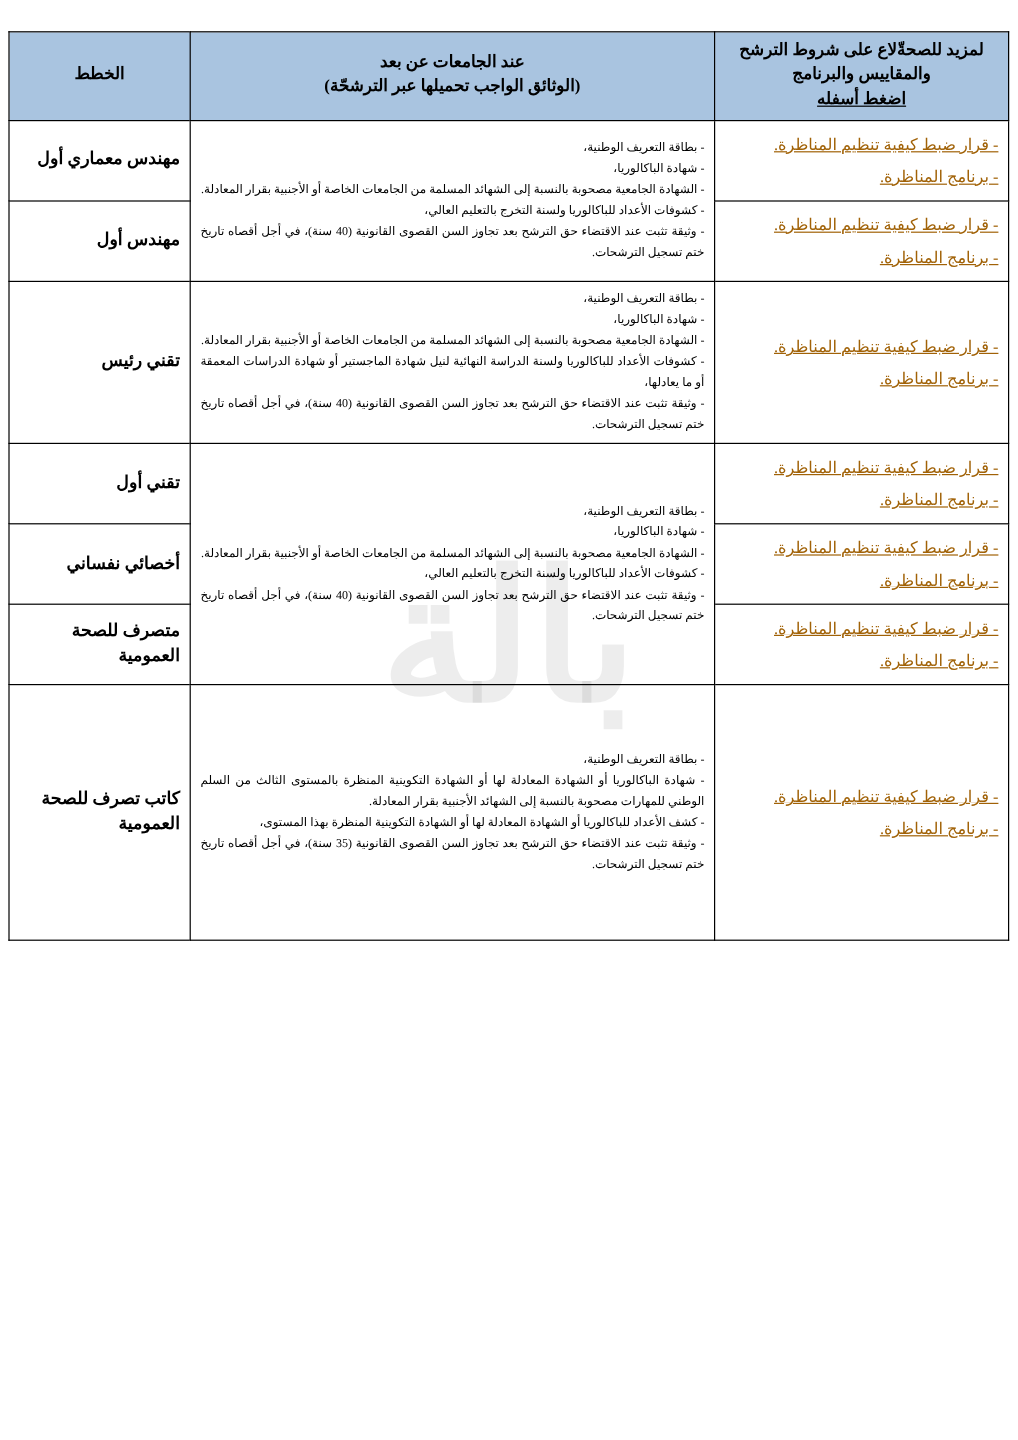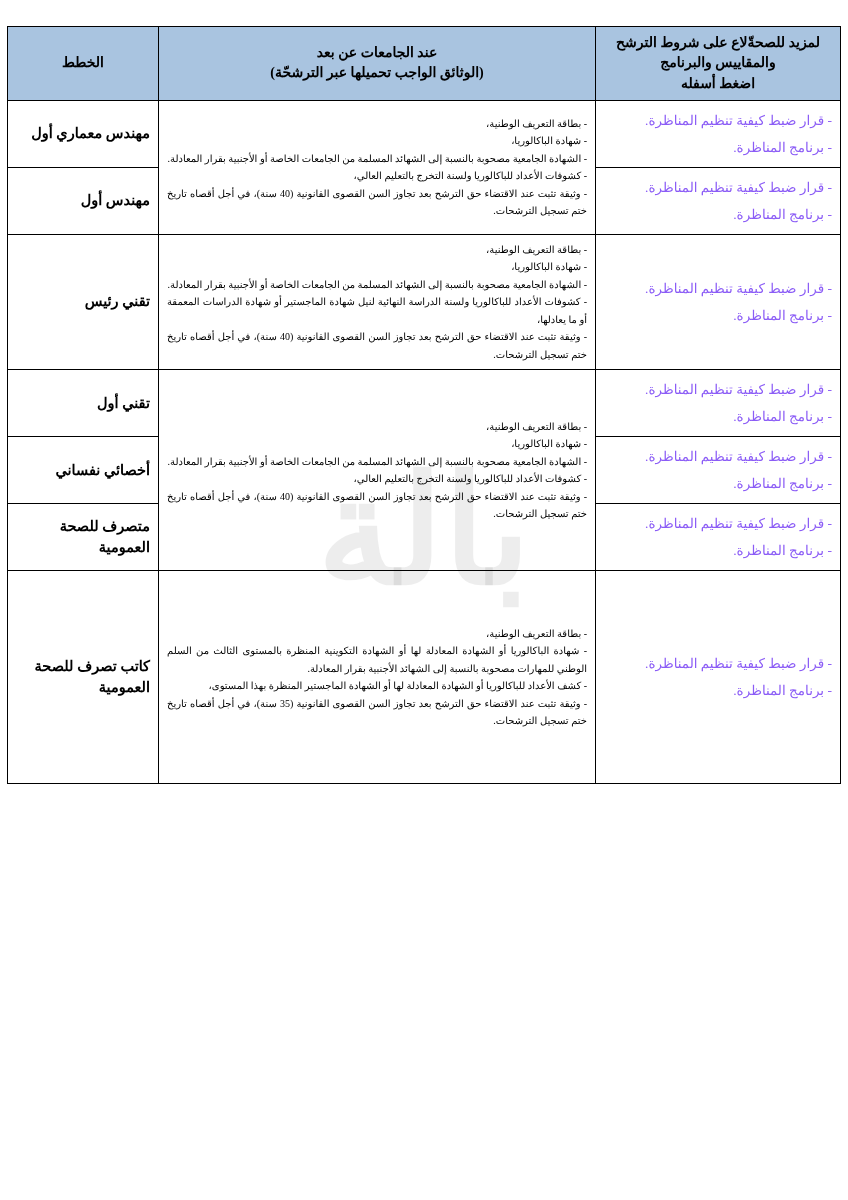--- a/index.html
+++ b/index.html
@@ -87,21 +87,21 @@
     font-weight: bold;
     text-align: center;
     font-size: 14px;
     line-height: 1.45;
     padding: 16px 10px;
   }
   th.col-links   { width: 228px; }
   th.col-docs    { width: 420px; }
   th.col-plans   { width: 134px; margin-left: 24px; }
 
-  .hdr-underline { }
+  .hdr-underline { text-decoration: underline; }
 
   td.cell-plan {
     font-weight: bold;
     font-size: 14.5px;
     line-height: 1.5;
   }
   td.cell-docs {
     font-size: 10px;
     line-height: 1.75;
     text-align: justify;
@@ -111,21 +111,22 @@
   td.cell-docs .line { display: block; }
   td.cell-links {
     font-size: 13.5px;
     line-height: 2.0;
     text-align: right;
     padding: 8px 10px;
     vertical-align: top;
   }
   td.cell-links.mid { vertical-align: middle; }
   .link {
-    color: #8b5cf6;
+    color: #a16207;
+    text-decoration: underline;
     cursor: pointer;
     display: block;
   }
 </style>
 </head>
 <body>
 
 <div class="page">
 
   <div class="watermark">بالة</div>
@@ -215,21 +216,21 @@
       </tr>
 
       <tr>
         <td class="cell-links">
           <a class="link">- قرار ضبط كيفية تنظيم المناظرة.</a>
           <a class="link">- برنامج المناظرة.</a>
         </td>
         <td class="cell-docs" style="height:200px;">
           <span class="line">- بطاقة التعريف الوطنية،</span>
           <span class="line">- شهادة الباكالوريا أو الشهادة المعادلة لها أو الشهادة التكوينية المنظرة بالمستوى الثالث من السلم الوطني للمهارات مصحوبة بالنسبة إلى الشهائد الأجنبية بقرار المعادلة.</span>
-          <span class="line">- كشف الأعداد للباكالوريا أو الشهادة المعادلة لها أو الشهادة الماجستير المنظرة بهذا المستوى،</span>
+          <span class="line">- كشف الأعداد للباكالوريا أو الشهادة المعادلة لها أو الشهادة التكوينية المنظرة بهذا المستوى،</span>
           <span class="line">- وثيقة تثبت عند الاقتضاء حق الترشح بعد تجاوز السن القصوى القانونية (35 سنة)، في أجل أقصاه تاريخ ختم تسجيل الترشحات.</span>
         </td>
         <td class="cell-plan">كاتب تصرف للصحة العمومية</td>
       </tr>
 
     </tbody>
   </table>
 </div>
 
 </body></html>

